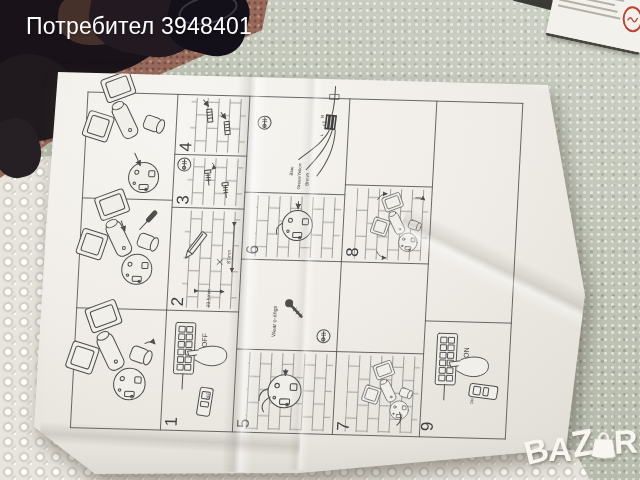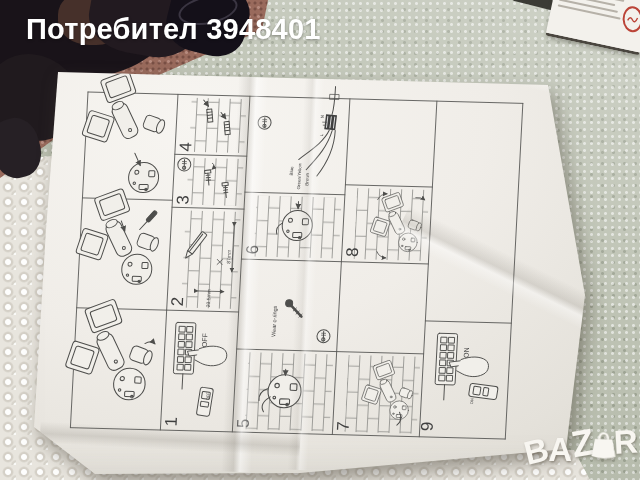--- a/index.html
+++ b/index.html
@@ -57,21 +57,21 @@
       background:linear-gradient(180deg,transparent,rgba(110,105,95,.18) 45%,rgba(255,255,255,.4) 66%,transparent);}
   .c4{left:438px;top:58px;width:150px;height:26px;transform:rotate(14deg);
       background:linear-gradient(180deg,transparent,rgba(110,105,95,.12) 45%,rgba(255,255,255,.3) 66%,transparent);}
   .c5{left:40px;top:428px;width:260px;height:22px;transform:rotate(3deg);
       background:linear-gradient(180deg,transparent,rgba(110,105,95,.2) 55%,transparent);}
 
   .sheet-svg{position:absolute;left:88px;top:92px;overflow:visible;
              transform:rotate(1.5deg) skewX(-1.5deg);transform-origin:0 0;}
 
   
-  .watermark{left:26px;top:13px;color:#fff;font-size:29px;font-weight:700;
+  .watermark{left:26px;top:13px;color:#fff;font-size:23px;font-weight:400;
              letter-spacing:.2px;text-shadow:0 1px 3px rgba(0,0,0,.35);}
   .bazar{left:524px;top:424px;width:130px;transform:rotate(-6deg);
          color:#f8f6f1;font-weight:700;font-size:33px;
          text-shadow:1px 2px 3px rgba(90,85,70,.45);}
   .bazar span{display:inline-block;}
   .bz0{transform:rotate(-8deg);}
   .bz1{transform:rotate(6deg) translateY(1px);}
   .bz2{transform:rotate(-4deg) translateY(-2px);font-size:37px;}
   .bz4{transform:rotate(3deg);}
   .bagicon{display:inline-block;vertical-align:-4px;margin:0 -3px;transform:rotate(8deg);

